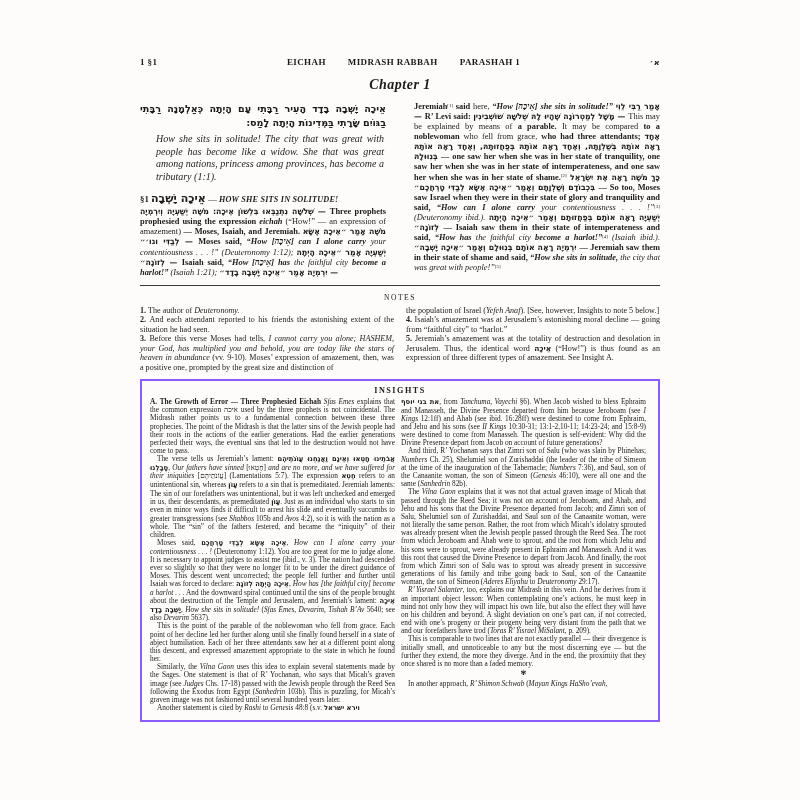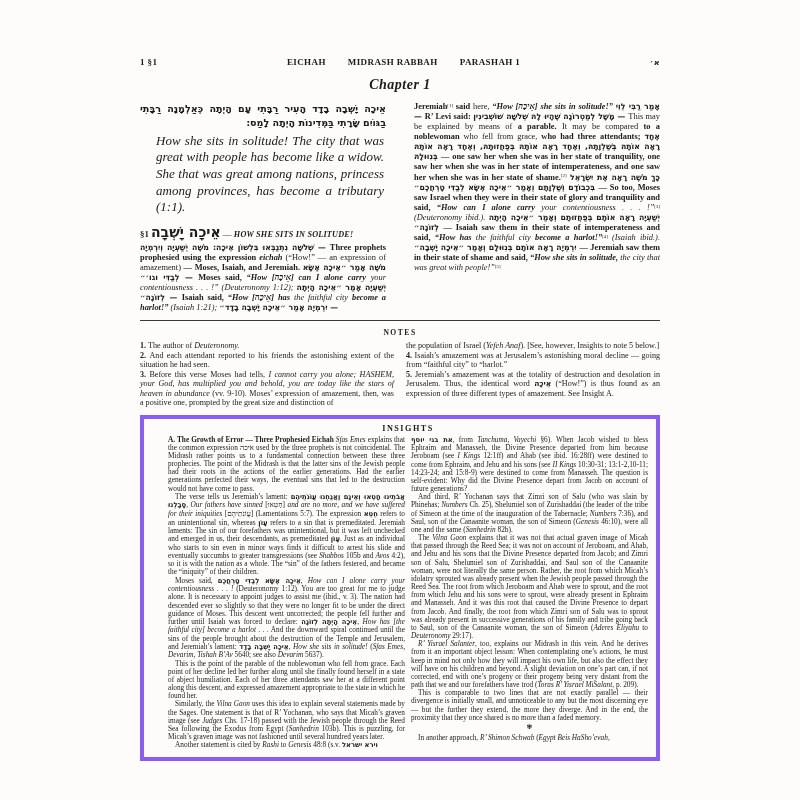--- a/index.html
+++ b/index.html
@@ -14,45 +14,45 @@
 
   
   .chapter-title{font-size:14px;font-style:italic;font-weight:bold;text-align:center;
     margin:10px 0 9px 0;letter-spacing:.5px;}
 
   
   .main-cols{display:flex;gap:28px;font-size:8.4px;line-height:1.2;text-align:justify;}
   .col{width:254px;}
   .verse-hebrew{direction:rtl;font-family:"DejaVu Sans",sans-serif;font-weight:bold;
     font-size:9.6px;line-height:1.45;text-align:justify;}
-  .verse-translation{font-style:italic;font-size:13px;line-height:1.28;margin:3px 2px 8px 16px;}
+  .verse-translation{font-style:italic;font-size:10px;line-height:1.28;margin:3px 2px 8px 16px;}
   .section-heading{margin:8px 0 2px 0;font-size:8.8px;}
   .sh-num{font-weight:bold;}
-  .sh-heb{font-family:"DejaVu Sans",sans-serif;font-weight:bold;font-size:14px;}
+  .sh-heb{font-family:"DejaVu Sans",sans-serif;font-weight:bold;font-size:11px;}
   .sh-title{font-weight:bold;font-style:italic;font-size:8.2px;letter-spacing:.2px;}
   p.body-par{margin:0;}
   p.indent{text-indent:10px;}
 
   
   .sg-n{font-weight:normal;}
   .sg-b{font-weight:bold;}
   .sg-i{font-style:italic;}
   .sg-bi{font-weight:bold;font-style:italic;}
   .sg-h{font-family:"DejaVu Sans",sans-serif;font-weight:bold;font-size:.93em;}
   .sg-sup{font-size:.58em;position:relative;top:-.45em;font-weight:normal;}
 
   
   .notes-divider{margin-top:7px;border-top:1px solid #3a3a3a;text-align:center;}
-  .notes-label{display:inline-block;font-size:7.6px;font-weight:bold;letter-spacing:1.5px;margin-top:1px;text-align:center;}
+  .notes-label{display:inline-block;font-size:7.6px;font-weight:normal;letter-spacing:1.5px;margin-top:1px;text-align:center;}
   .notes-cols{display:flex;gap:12px;font-size:8.1px;line-height:1.17;text-align:justify;margin-top:2px;}
   .ncol{width:254px;}
   .ncol p{margin:0;}
 
   
-  .insights-box{border:4px solid #8b5cf6;margin-top:7px;padding:5px 8px 7px 24px;}
+  .insights-box{border:2px solid #8b5cf6;margin-top:7px;padding:5px 8px 7px 8px;}
   .insights-title{text-align:center;font-size:8.2px;font-weight:bold;letter-spacing:1.5px;margin-bottom:3px;}
   .insights-cols{display:flex;gap:6px;font-size:7.3px;line-height:1.12;text-align:justify;}
   .icol{width:245px;}
   .icol p{margin:0;}
   .icol p.ipar{text-indent:7px;}
   .ornament{text-align:center;font-size:7px;margin:2px 0;}
 </style>
 </head>
 <body>
 
@@ -110,18 +110,18 @@
         <p class="ipar"><span class="sg-n">Similarly, the </span><span class="sg-i">Vilna Gaon</span><span class="sg-n"> uses this idea to explain several statements made by the Sages. One statement is that of R’ Yochanan, who says that Micah’s graven image (see </span><span class="sg-i">Judges</span><span class="sg-n"> Chs. 17-18) passed with the Jewish people through the Reed Sea following the Exodus from Egypt (</span><span class="sg-i">Sanhedrin</span><span class="sg-n"> 103b). This is puzzling, for Micah’s graven image was not fashioned until several hundred years later.</span></p>
         <p class="ipar"><span class="sg-n">Another statement is cited by </span><span class="sg-i">Rashi</span><span class="sg-n"> to </span><span class="sg-i">Genesis</span><span class="sg-n"> 48:8 (s.v. </span><span class="sg-h">וירא ישראל</span></p>
       </div>
       <div class="icol">
         <p><span class="sg-h">את בני יוסף</span><span class="sg-n">, from </span><span class="sg-i">Tanchuma, Vayechi</span><span class="sg-n"> §6). When Jacob wished to bless Ephraim and Manasseh, the Divine Presence departed from him because Jeroboam (see </span><span class="sg-i">I Kings</span><span class="sg-n"> 12:1ff) and Ahab (see ibid. 16:28ff) were destined to come from Ephraim, and Jehu and his sons (see </span><span class="sg-i">II Kings</span><span class="sg-n"> 10:30-31; 13:1-2,10-11; 14:23-24; and 15:8-9) were destined to come from Manasseh. The question is self-evident: Why did the Divine Presence depart from Jacob on account of future generations?</span></p>
         <p class="ipar"><span class="sg-n">And third, R’ Yochanan says that Zimri son of Salu (who was slain by Phinehas; </span><span class="sg-i">Numbers</span><span class="sg-n"> Ch. 25), Shelumiel son of Zurishaddai (the leader of the tribe of Simeon at the time of the inauguration of the Tabernacle; </span><span class="sg-i">Numbers</span><span class="sg-n"> 7:36), and Saul, son of the Canaanite woman, the son of Simeon (</span><span class="sg-i">Genesis</span><span class="sg-n"> 46:10), were all one and the same (</span><span class="sg-i">Sanhedrin</span><span class="sg-n"> 82b).</span></p>
         <p class="ipar"><span class="sg-n">The </span><span class="sg-i">Vilna Gaon</span><span class="sg-n"> explains that it was not that actual graven image of Micah that passed through the Reed Sea; it was not on account of Jeroboam, and Ahab, and Jehu and his sons that the Divine Presence departed from Jacob; and Zimri son of Salu, Shelumiel son of Zurishaddai, and Saul son of the Canaanite woman, were not literally the same person. Rather, the root from which Micah’s idolatry sprouted was already present when the Jewish people passed through the Reed Sea. The root from which Jeroboam and Ahab were to sprout, and the root from which Jehu and his sons were to sprout, were already present in Ephraim and Manasseh. And it was this root that caused the Divine Presence to depart from Jacob. And finally, the root from which Zimri son of Salu was to sprout was already present in successive generations of his family and tribe going back to Saul, son of the Canaanite woman, the son of Simeon (</span><span class="sg-i">Aderes Eliyahu</span><span class="sg-n"> to </span><span class="sg-i">Deuteronomy</span><span class="sg-n"> 29:17).</span></p>
         <p class="ipar"><span class="sg-i">R’ Yisrael Salanter</span><span class="sg-n">, too, explains our Midrash in this vein. And he derives from it an important object lesson: When contemplating one’s actions, he must keep in mind not only how they will impact his own life, but also the effect they will have on his children and beyond. A slight deviation on one’s part can, if not corrected, end with one’s progeny or their progeny being very distant from the path that we and our forefathers have trod (</span><span class="sg-i">Toras R’ Yisrael MiSalant</span><span class="sg-n">, p. 209).</span></p>
         <p class="ipar"><span class="sg-n">This is comparable to two lines that are not exactly parallel — their divergence is initially small, and unnoticeable to any but the most discerning eye — but the further they extend, the more they diverge. And in the end, the proximity that they once shared is no more than a faded memory.</span></p>
         <div class="ornament">✾</div>
-        <p class="ipar"><span class="sg-n">In another approach, </span><span class="sg-i">R’ Shimon Schwab</span><span class="sg-n"> (</span><span class="sg-i">Egypt Beis HaSho’evah</span><span class="sg-n">,</span></p>
+        <p class="ipar"><span class="sg-n">In another approach, </span><span class="sg-i">R’ Shimon Schwab</span><span class="sg-n"> (</span><span class="sg-i">Mayan Kings HaSho’evah</span><span class="sg-n">,</span></p>
       </div>
     </div>
   </div>
 
 </div>
 
 </body></html>

